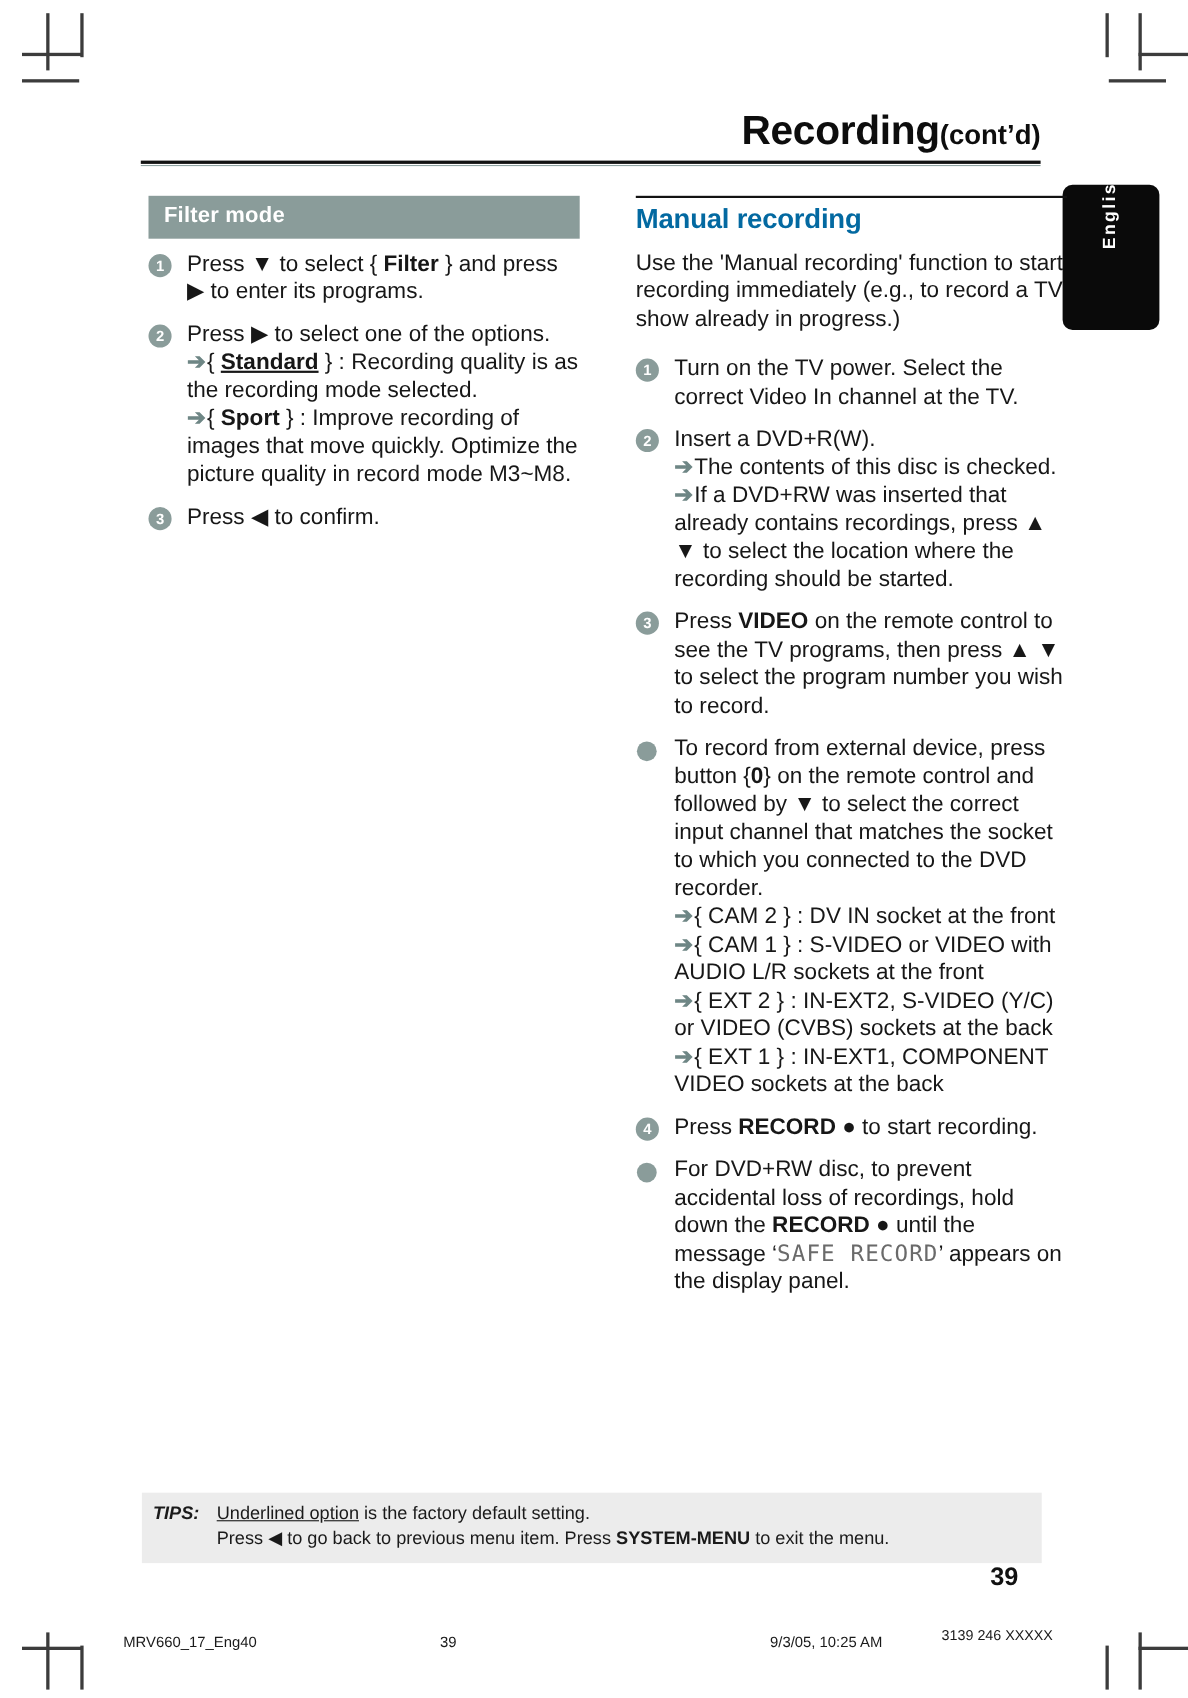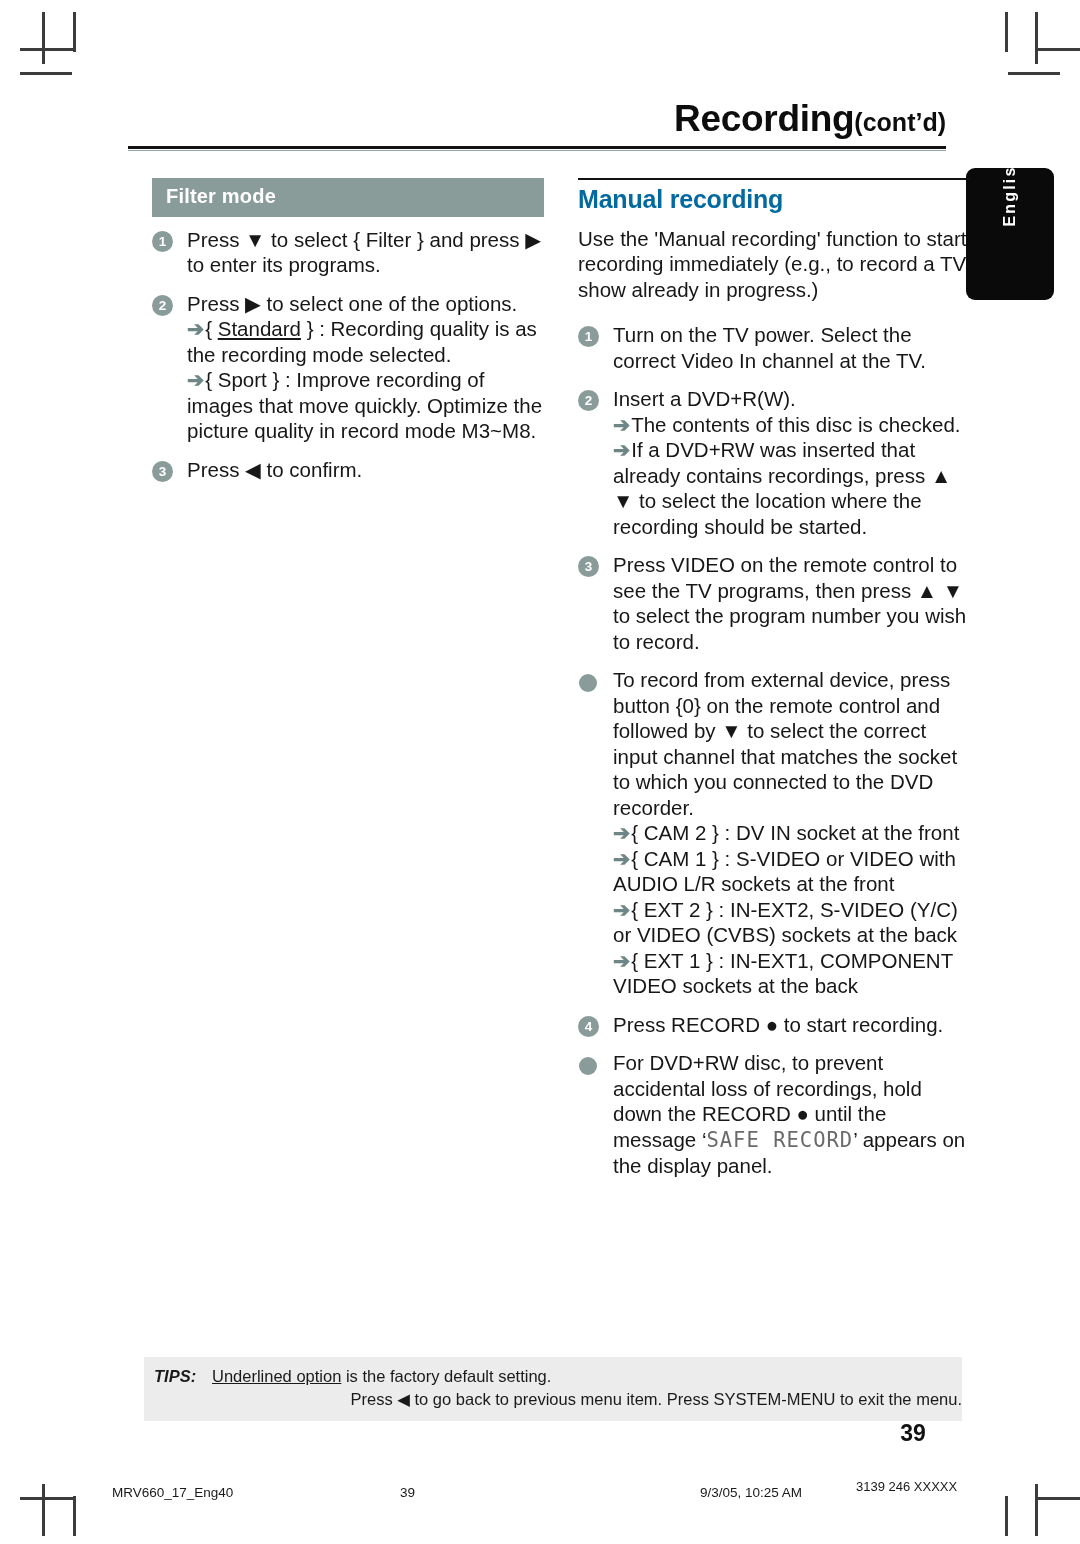--- a/index.html
+++ b/index.html
@@ -82,21 +82,21 @@
 
   
   .col {
     position: absolute;
     top: 178px;
     width: 392px;
     font-size: 20.5px;
     line-height: 25.5px;
     color: #171717;
   }
-  .col-left  { left: 152px; }
+  .col-left  { left: 135px; }
   .col-right { left: 578px; }
 
   
   .band-heading {
     background: #8a9c9a;
     color: #ffffff;
     font-size: 20px;
     font-weight: bold;
     padding: 6px 0 7px 14px;
     letter-spacing: 0.2px;
@@ -153,50 +153,50 @@
 
   
   .arrow-line { display: block; text-indent: 0; }
   .arrow {
     color: #6e8685;
     font-weight: bold;
     display: inline-block;
     margin-right: 1px;
   }
 
-  .b { font-weight: normal; }
+  .b { font-weight: bold; }
   .u { text-decoration: underline; }
 
   
   .lcd {
     font-family: "DejaVu Sans Mono", monospace;
     letter-spacing: 1px;
     color: #6a6a6a;
     font-weight: normal;
     text-align: right;
   }
 
   
   .tips {
     position: absolute;
-    left: 144px; top: 1357px;
+    left: 129px; top: 1357px;
     width: 818px;
     background: #ececec;
     padding: 8px 0 10px 0;
     font-size: 16.5px;
     line-height: 23px;
   }
   .tips-row { padding-left: 10px; display: flex; }
   .tips-label {
     font-weight: bold;
     font-style: italic;
     width: 58px;
     flex: 0 0 58px;
   }
-  .tips-line2 { padding-left: 68px; text-align: right; }
+  .tips-line2 { padding-left: 68px; }
 
   
   .page-number {
     position: absolute;
     left: 880px; top: 1420px;
     width: 66px;
     text-align: center;
     font-size: 23px;
     font-weight: bold;
     color: #111111;

